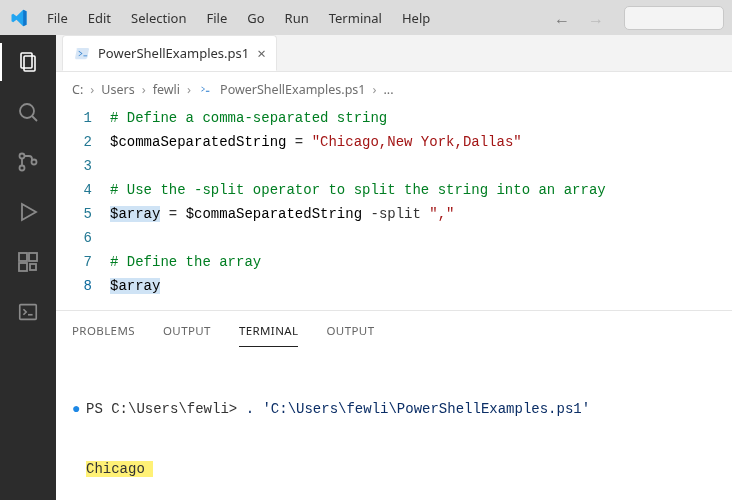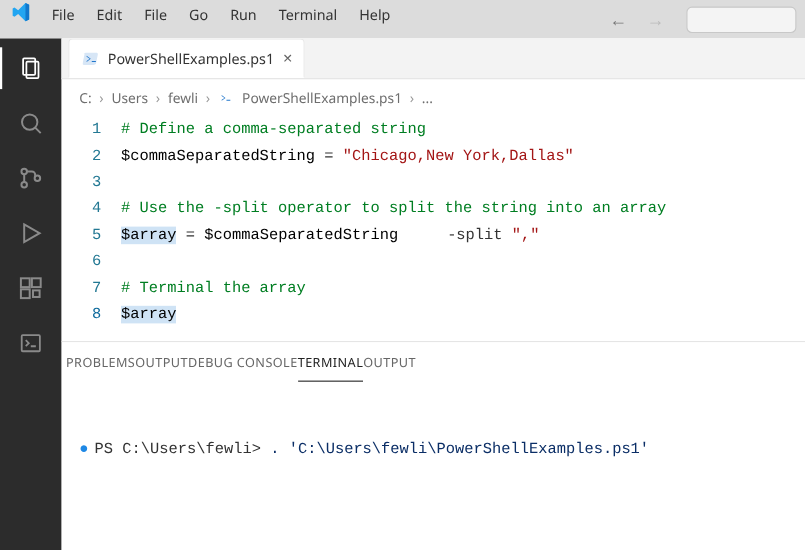--- a/index.html
+++ b/index.html
@@ -1,18 +1,18 @@
 <!DOCTYPE html>
 <html><head>
 <meta charset="utf-8">
 <style>
 * { margin: 0; padding: 0; box-sizing: border-box; }
 body { font-family: system-ui, "Segoe UI", sans-serif; background: #f3f3f3; width: 732px; height: 500px; overflow: hidden; font-size: 13px; color: #333; }
 
-.titlebar { height: 35px; background: #dcdcdc; display: flex; padding: 0 8px; gap: 2px; }
+.titlebar { height: 35px; background: #dcdcdc; display: flex; align-items: center; padding: 0 8px; gap: 2px; }
 .titlebar .logo { width: 22px; height: 22px; margin-right: 6px; display: flex; align-items: center; justify-content: center; }
 .menu-item { padding: 4px 9px; font-size: 13px; color: #333; border-radius: 4px; cursor: pointer; }
 .titlebar-right { margin-left: auto; display: flex; align-items: center; gap: 10px; }
 .nav-arrow { color: #777; font-size: 16px; padding: 2px 4px; }
 .nav-arrow.disabled { color: #bbb; }
 .search-pill { width: 100px; height: 24px; background: #f4f4f4; border: 1px solid #c8c8c8; border-radius: 5px; margin-left: 6px; }
 
 .main-row { display: flex; height: calc(100% - 35px); }
 
 .activitybar { width: 56px; background: #2c2c2c; display: flex; flex-direction: column; align-items: center; padding-top: 14px; gap: 24px; }
@@ -31,26 +31,26 @@
 .chev { font-size: 13px; color: #999; }
 
 .code { padding: 4px 0 12px 0; font-family: Consolas, "Courier New", monospace; font-size: 14px; line-height: 24px; }
 .code-line { display: flex; }
 .lineno { width: 54px; text-align: right; padding-right: 18px; color: #237893; }
 .code-content { flex: 1; white-space: pre; }
 .tok-com { color: #007e22; }
 .tok-var { color: #000000; }
 .tok-op  { color: #333; }
 .tok-str { color: #a31515; }
-.tok-param { color: #333; margin-left: 36px; }
+.tok-param { color: #333; }
 .sel { background: #cfe3f5; }
 .currentline .lineno { color: #0e6a9c; }
 
 .panel { border-top: 1px solid #e5e5e5; display: flex; flex-direction: column; }
-.panel-tabs { display: flex; padding: 8px 4px 0px; font-size: 11.5px; letter-spacing: 0.4px; color: #666; }
+.panel-tabs { display: flex; padding: 8px 16px 0px; gap: 28px; font-size: 11.5px; letter-spacing: 0.4px; color: #666; }
 .ptab { padding: 4px 0 8px; }
 .ptab.active { color: #222; border-bottom: 1px solid #222; }
 
 .terminal { font-family: Consolas, "Courier New", monospace; font-size: 14px; line-height: 20px; padding: 12px 16px 8px; white-space: pre; }
 .term-row { display: flex; align-items: flex-start; }
 .bullet { width: 14px; color: #1e88e5; }
 .term-text { flex: 1; }
 .term-cmd { color: #0b2e66; }
 .hl { background: #fff176; }
 </style>
@@ -59,20 +59,21 @@
 
 <div class="titlebar">
   <span class="logo">
     <svg viewBox="0 0 24 24" width="20" height="20">
         <path fill="#22a5f1" d="M17 2l4 2v16l-4 2-8-8-4 3-2-1V8l2-1 4 3 8-8z"></path>
         <path fill="#1177cc" d="M17 2v20l-8-8 8 8 4-2V4l-4-2z"></path>
       </svg>
   </span>
   <div class="menu-item">File</div>
   <div class="menu-item">Edit</div>
+  <div class="menu-item">Selection</div>
   <div class="menu-item">File</div>
   <div class="menu-item">Go</div>
   <div class="menu-item">Run</div>
   <div class="menu-item">Terminal</div>
   <div class="menu-item">Help</div>
   <div class="titlebar-right">
     <span class="nav-arrow">←</span>
     <span class="nav-arrow disabled">→</span>
     <div class="search-pill"></div>
   </div>
@@ -174,37 +175,37 @@
       <div class="code-line">
           <div class="lineno">5</div>
           <div class="code-content"><span class="tok-var sel">$array</span><span class="tok-op"> = </span><span class="tok-var">$commaSeparatedString</span><span class="tok-param"> -split </span><span class="tok-str">","</span></div>
         </div>
       <div class="code-line">
           <div class="lineno">6</div>
           <div class="code-content"></div>
         </div>
       <div class="code-line">
           <div class="lineno">7</div>
-          <div class="code-content"><span class="tok-com"># Terminal the array</span></div>
+          <div class="code-content"><span class="tok-com"># Define the array</span></div>
         </div>
       <div class="code-line currentline">
           <div class="lineno">8</div>
           <div class="code-content"><span class="tok-var sel">$array</span></div>
         </div>
     </div>
 
     <div class="panel">
       <div class="panel-tabs">
         <div class="ptab">PROBLEMS</div>
         <div class="ptab">OUTPUT</div>
-        <div class="ptab">DEBUG CONSOLE</div>
         <div class="ptab active">TERMINAL</div>
         <div class="ptab">OUTPUT</div>
       </div>
       <div class="terminal">
         <div class="term-row"><span class="bullet">●</span><span class="term-text"><span>PS C:\Users\fewli&gt; </span><span class="term-cmd">. 'C:\Users\fewli\PowerShellExamples.ps1'</span></span></div>
+        <div class="term-row"><span class="bullet">&nbsp;</span><span class="term-text"><span class="hl">Chicago </span></span></div>
         
         
         
       </div>
     </div>
   </div>
 </div>
 
 </body></html>

